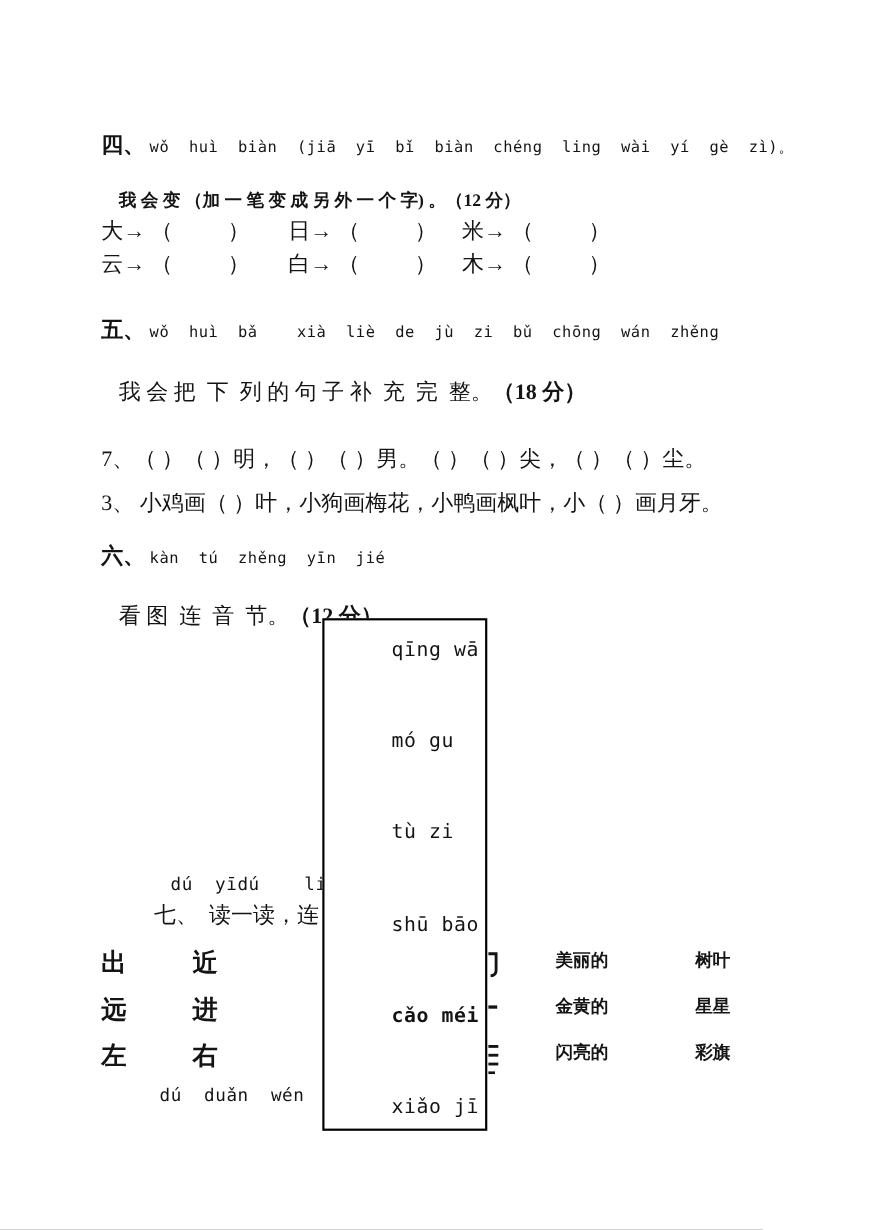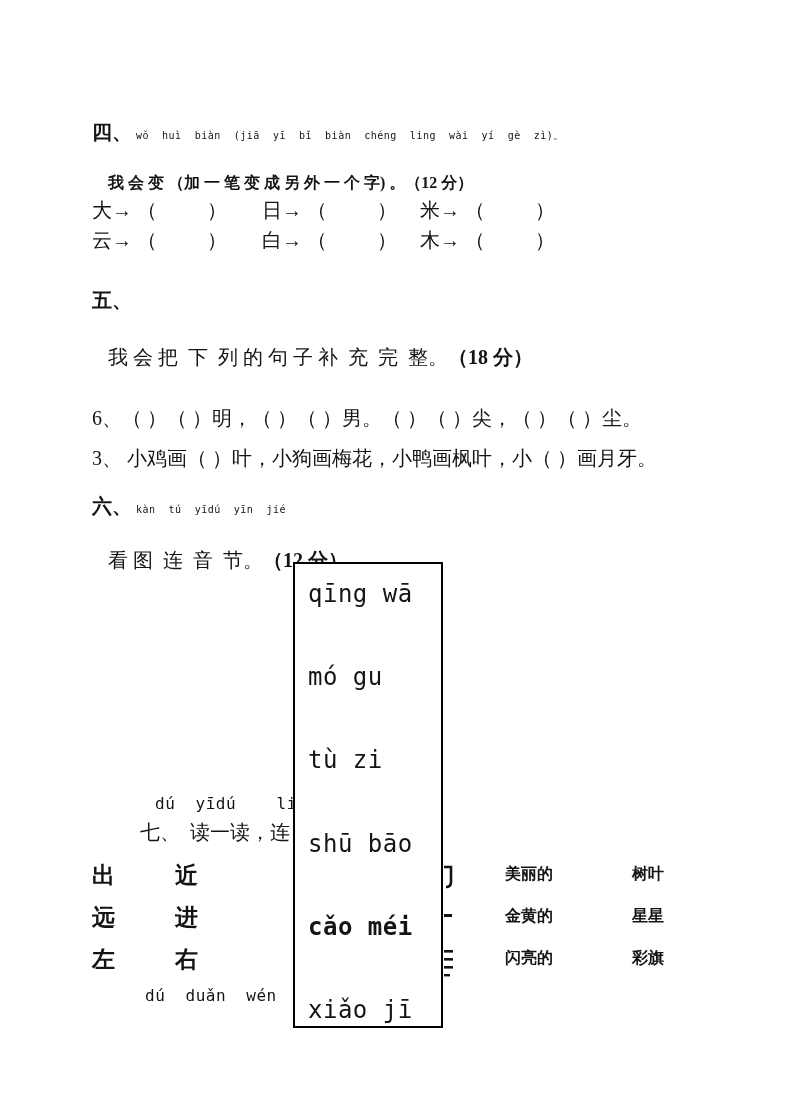--- a/index.html
+++ b/index.html
@@ -5,22 +5,22 @@
   html,body{margin:0;padding:0;background:#888;}
   .page{
     position:relative;
     width:790px;height:1118px;
     background:#ffffff;
     overflow:hidden;
     font-family:"Liberation Serif","DejaVu Serif",serif;
     color:#141414;
   }
   .abs{position:absolute;white-space:pre;line-height:1.2;}
-  .py{font-family:"DejaVu Sans Mono","Liberation Mono",monospace;font-size:10px;letter-spacing:0.5px;}
-  .py-box{font-family:"DejaVu Sans Mono","Liberation Mono",monospace;font-size:24px;letter-spacing:0.5px;}
+  .py{font-family:"DejaVu Sans Mono","Liberation Mono",monospace;font-size:14px;letter-spacing:0.5px;}
+  .py-box{font-family:"DejaVu Sans Mono","Liberation Mono",monospace;font-size:18px;letter-spacing:0.5px;margin-left:48px;}
   .py-sm{font-family:"DejaVu Sans Mono","Liberation Mono",monospace;font-size:16px;letter-spacing:0.5px;}
   .num{font-size:20px;font-weight:bold;}
   .cjk{font-size:20px;}
   .cjk-lg{font-size:16px;}
   .b{font-weight:bold;}
   .hdr-row{display:flex;align-items:baseline;gap:4px;}
   .pinyin-box{
     position:absolute;left:293px;top:562px;width:146px;height:462px;
     background:#ffffff;border:2px solid #000;z-index:5;
   }
@@ -42,30 +42,30 @@
     <span class="cjk-lg b">我 会 变 （加 一 笔 变 成 另 外 一 个 字) 。</span><span class="cjk-lg b">（12 分）</span>
   </div>
   <div class="abs cjk" style="left:92px;top:198px;">大→ （          ）</div>
   <div class="abs cjk" style="left:262px;top:198px;">日→ （          ）</div>
   <div class="abs cjk" style="left:420px;top:198px;">米→ （          ）</div>
   <div class="abs cjk" style="left:92px;top:228px;">云→ （          ）</div>
   <div class="abs cjk" style="left:262px;top:228px;">白→ （          ）</div>
   <div class="abs cjk" style="left:420px;top:228px;">木→ （          ）</div>
 
   <div class="abs hdr-row" style="left:92px;top:288px;">
-    <span class="num">五、</span>
+    <span class="num">五、</span><span class="py">wǒ  huì  bǎ    xià  liè  de  jù  zi  bǔ  chōng  wán  zhěng</span>
   </div>
   <div class="abs" style="left:92px;top:326px;text-align:center;">
     <span class="cjk">我 会 把  下  列 的 句 子 补  充  完  整。</span><span class="cjk b">（18 分）</span>
   </div>
-  <div class="abs cjk" style="left:92px;top:406px;">6、（ ）（ ）明，（ ）（ ）男。（ ）（ ）尖，（ ）（ ）尘。</div>
+  <div class="abs cjk" style="left:92px;top:406px;">7、（ ）（ ）明，（ ）（ ）男。（ ）（ ）尖，（ ）（ ）尘。</div>
   <div class="abs cjk" style="left:92px;top:446px;">3、 小鸡画（ ）叶，小狗画梅花，小鸭画枫叶，小（ ）画月牙。</div>
 
   <div class="abs hdr-row" style="left:92px;top:494px;">
-    <span class="num">六、</span><span class="py">kàn  tú  yīdú  yīn  jié</span>
+    <span class="num">六、</span><span class="py">kàn  tú  zhěng  yīn  jié</span>
   </div>
   <div class="abs" style="left:92px;top:529px;">
     <span class="cjk">看 图  连  音  节。</span><span class="cjk b">（12 分）</span>
   </div>
 
   <div class="abs py-sm under" style="left:155px;top:794px;">dú  yīdú    lián</div>
   <div class="abs cjk under" style="left:140px;top:820px;">七、  读一读，连 一</div>
 
   <div class="abs match" style="left:92px;top:862px;">出</div>
   <div class="abs match" style="left:175px;top:862px;">近</div>

